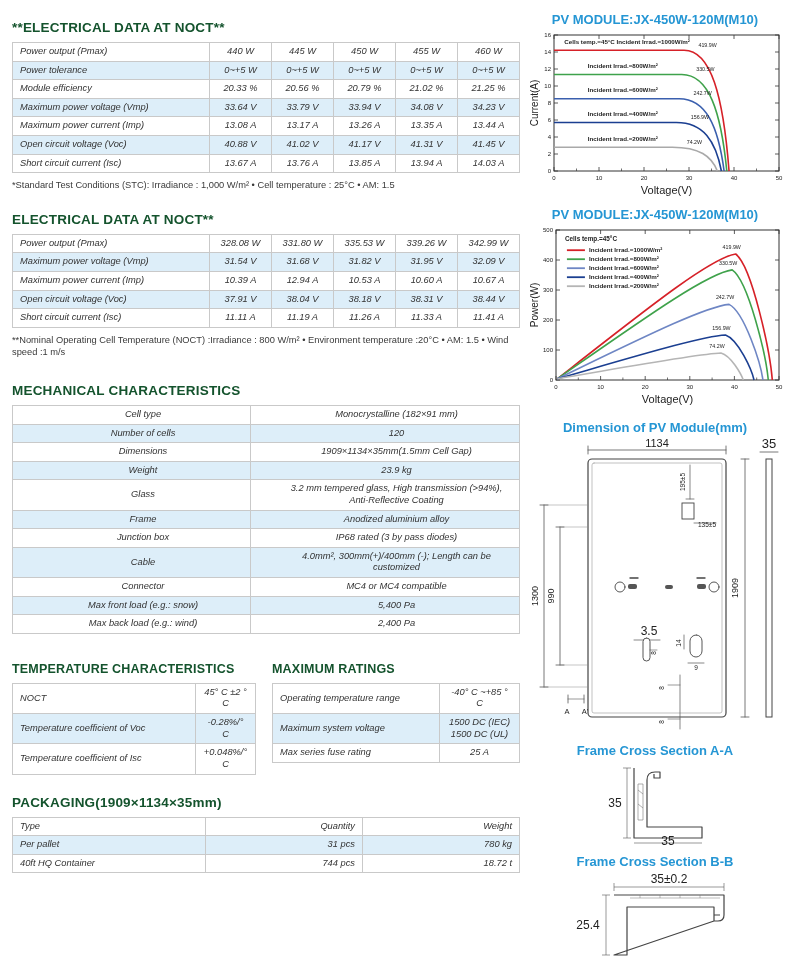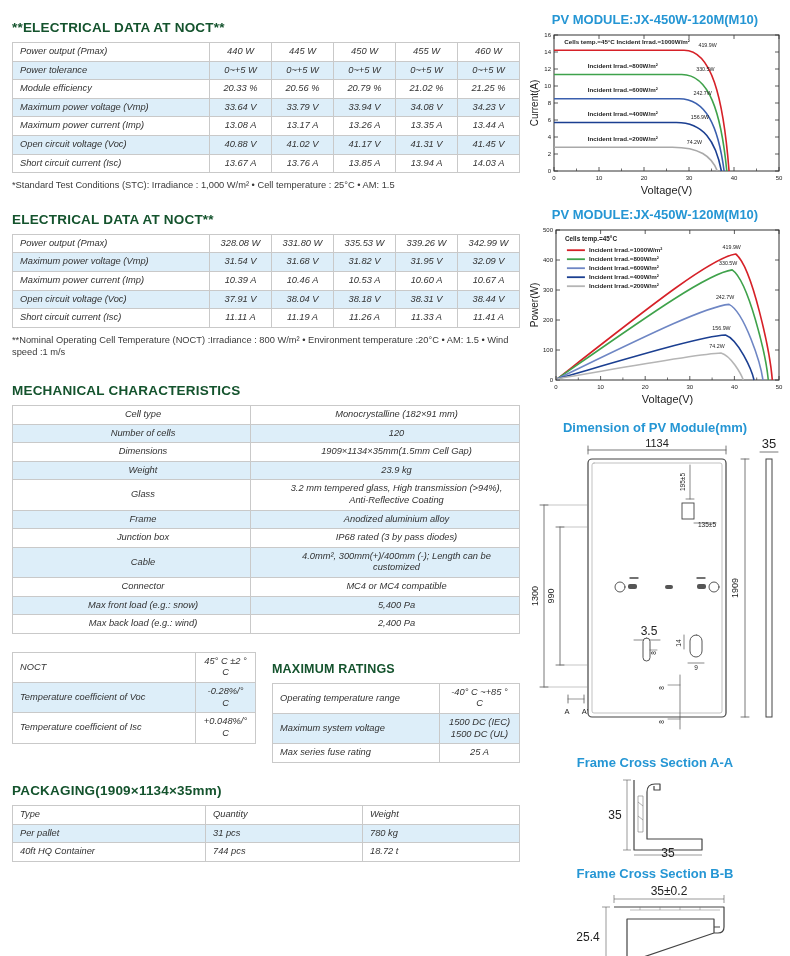--- a/index.html
+++ b/index.html
@@ -12,21 +12,21 @@
   td{border:1px solid #c9c9c9;padding:3px 7px;line-height:1.25;overflow:hidden;}
   tbody tr:nth-child(even) td{background:#ddeef9;}
   table.spec td{text-align:center;}
   table.spec td:first-child{text-align:left;width:182px;}
   table.kv td:first-child{width:200px;}
   table.kv td{text-align:center;padding-left:30px;}
   table.temp td:first-child{width:168px;text-align:left;}
   table.temp td{text-align:center;}
   table.maxr td:first-child{width:152px;text-align:left;}
   table.maxr td{text-align:center;white-space:pre-line;}
-  table.pack td{text-align:left;}
+  table.pack td{text-align:right;}
   table.pack td:first-child{text-align:left;width:178px;}
   .note{font-size:9.3px;color:#3a3a3a;margin:6px 0 0 0;line-height:1.35;}
   .tm-row{display:flex;gap:16px;align-items:flex-start;margin-top:4px;}
   .tm-col1{width:244px;flex:none;}
   .tm-col2{flex:1;}
   .chart-title{color:#2596d4;font-weight:bold;font-size:13px;text-align:center;margin:4px 0 2px 0;white-space:nowrap;}
   svg text{font-family:"Liberation Sans",sans-serif;fill:#222;}
   .diagram-wrap{text-align:center;}
 </style>
 </head>
@@ -114,21 +114,21 @@
             <td>Maximum power voltage (Vmp)</td>
             <td>31.54 V</td>
             <td>31.68 V</td>
             <td>31.82 V</td>
             <td>31.95 V</td>
             <td>32.09 V</td>
           </tr>
           <tr>
             <td>Maximum power current (Imp)</td>
             <td>10.39 A</td>
-            <td>10.46 A</td>
+            <td>12.94 A</td>
             <td>10.53 A</td>
             <td>10.60 A</td>
             <td>10.67 A</td>
           </tr>
           <tr>
             <td>Open circuit voltage (Voc)</td>
             <td>37.91 V</td>
             <td>38.04 V</td>
             <td>38.18 V</td>
             <td>38.31 V</td>
@@ -191,20 +191,21 @@
           </tr>
           <tr>
             <td>Max back load (e.g.: wind)</td>
             <td>2,400 Pa</td>
           </tr>
         </tbody>
       </table>
 
     <div class="tm-row" style="margin-top:18px;">
       <div class="tm-col1">
+        <div class="sec-title" style="font-size:12.5px;">TEMPERATURE CHARACTERISTICS</div>
         <table class="temp">
             <tbody>
               <tr>
                 <td>NOCT</td>
                 <td>45° C ±2 ° C</td>
               </tr>
               <tr>
                 <td>Temperature coefficient of Voc</td>
                 <td>-0.28%/° C</td>
               </tr>
@@ -472,21 +473,21 @@
         <text x="166" y="233" font-size="6.5" text-anchor="middle">9</text>
 
         <line x1="150" y1="238" x2="150" y2="292" stroke="#555" stroke-width="0.7"></line>
         <line x1="138" y1="248" x2="150" y2="248" stroke="#555" stroke-width="0.6"></line>
         <text x="134" y="251" font-size="6.5" text-anchor="middle" transform="rotate(-90 134 251)">8</text>
         <line x1="138" y1="282" x2="150" y2="282" stroke="#555" stroke-width="0.6"></line>
         <text x="134" y="285" font-size="6.5" text-anchor="middle" transform="rotate(-90 134 285)">8</text>
       </svg>
     </div>
 
-    <div class="chart-title" style="margin-top:18px;">Frame Cross Section A-A</div>
+    <div class="chart-title" style="margin-top:6px;">Frame Cross Section A-A</div>
     <div class="diagram-wrap">
       <svg width="252" height="86" viewBox="0 0 252 86">
         <path d="M104,8 L104,78 L172,78 L172,67 L117,67 L117,20 Q117,12 125,12 L130,12 L130,18 L124,18 L124,14" fill="none" stroke="#444" stroke-width="1.2" stroke-linejoin="round"></path>
         <path d="M108,24 L113,24 L113,60 L108,60 Z M108,30 L113,34 M108,44 L113,48" fill="none" stroke="#777" stroke-width="0.6"></path>
         <line x1="97" y1="8" x2="97" y2="78" stroke="#555" stroke-width="0.6"></line>
         <line x1="93" y1="8" x2="101" y2="8" stroke="#555" stroke-width="0.6"></line>
         <line x1="93" y1="78" x2="101" y2="78" stroke="#555" stroke-width="0.6"></line>
         <text x="85" y="47" font-size="12" text-anchor="middle">35</text>
         <line x1="104" y1="83" x2="172" y2="83" stroke="#555" stroke-width="0.6"></line>
         <text x="138" y="81" font-size="12" text-anchor="middle" dy="4">35</text>

